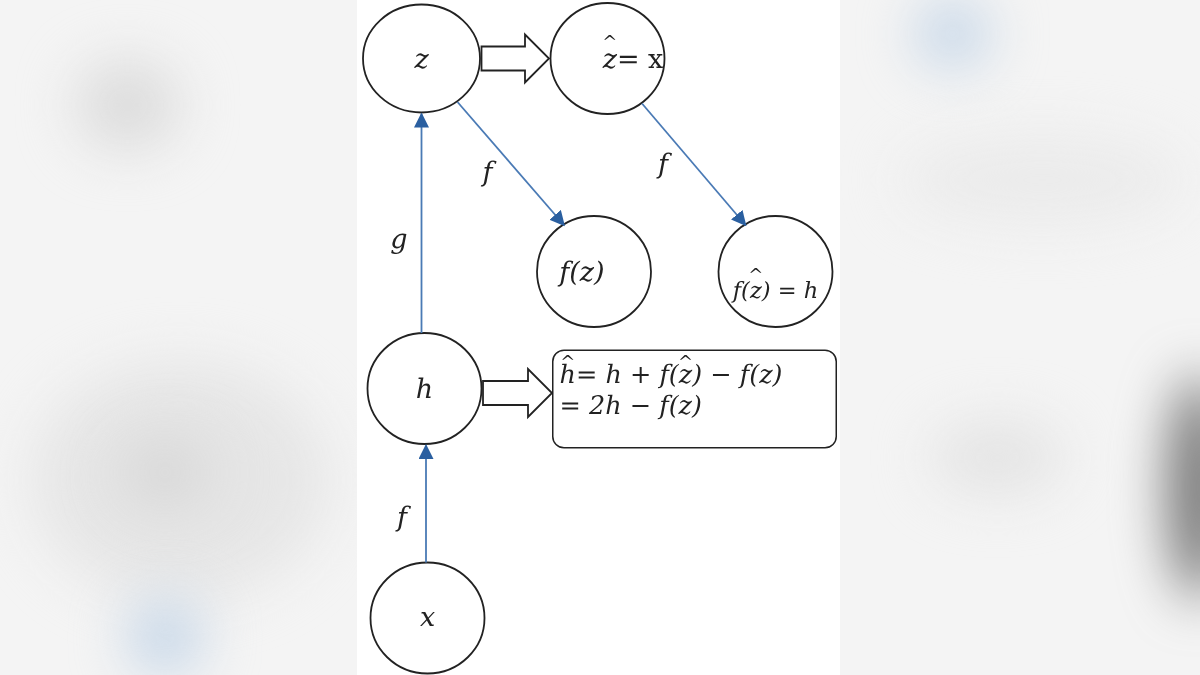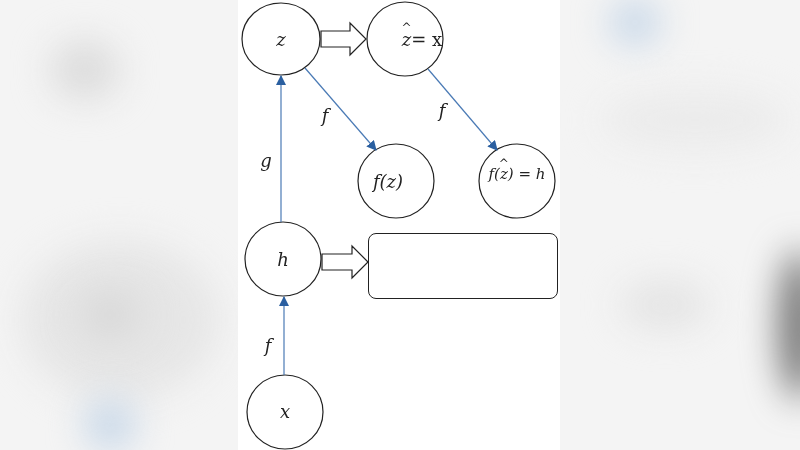--- a/index.html
+++ b/index.html
@@ -77,25 +77,29 @@
 
   <path d="M321,31 L350,31 L350,23 L366,39 L350,55 L350,47 L321,47 Z" fill="#fff" stroke="#222" stroke-width="1.2"></path>
   <path d="M322,254 L352,254 L352,246 L368,262 L352,278 L352,270 L322,270 Z" fill="#fff" stroke="#222" stroke-width="1.2"></path>
 </svg>
 
 <div class="math" style="left:281px;top:40px;">z</div>
 <div class="math" style="left:422px;top:40px;">
   <span class="hat">z</span><span class="up">= x</span>
 </div>
 <div class="math" style="left:388px;top:182px;">f(z)</div>
-<div class="math small" style="left:517px;top:174px;">
+<div class="math small" style="left:517px;top:194px;">
   <span>f(</span><span class="hat">z</span><span>) = h</span>
 </div>
 <div class="math" style="left:283px;top:260px;">h</div>
 <div class="math" style="left:285px;top:412px;">x</div>
 
 <div class="label" style="left:268px;top:345px;">f</div>
 <div class="label" style="left:266px;top:160px;">g</div>
 <div class="label" style="left:325px;top:115px;">f</div>
 <div class="label" style="left:442px;top:110px;">f</div>
 
 <div class="eqbox">
+  <div>
+    <span class="hat">h</span><span>= h + f(</span><span class="hat">z</span><span>) − f(z)</span>
+  </div>
+  <div>= 2h − f(z)</div>
 </div>
 
 </body></html>

